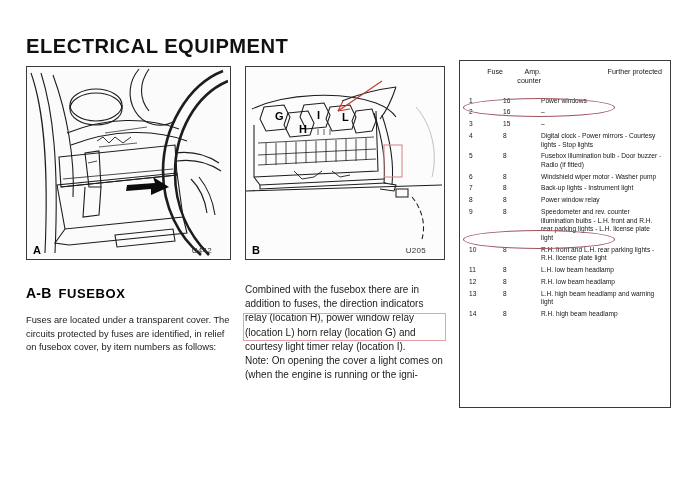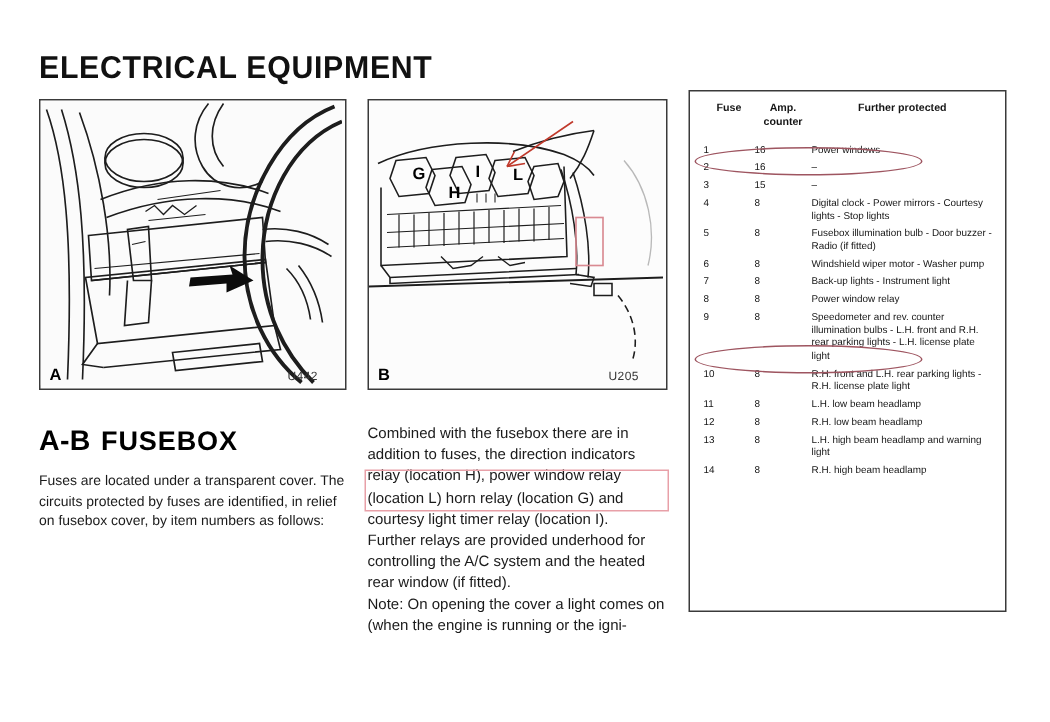--- a/index.html
+++ b/index.html
@@ -68,26 +68,26 @@
   }
 
   
   #section-heading {
     position: absolute;
     left: 26px;
     top: 284px;
     white-space: nowrap;
   }
   #section-heading .big {
-    font-size: 19px;
+    font-size: 14px;
     font-weight: bold;
     letter-spacing: 0.2px;
   }
   #section-heading .small {
-    font-size: 18px;
+    font-size: 13px;
     font-weight: bold;
     letter-spacing: 0.6px;
     margin-left: 7px;
     margin-top: 33px;
   }
 
   
   .col-text {
     position: absolute;
     font-size: 9.3px;
@@ -140,22 +140,22 @@
   #fuse-table {
     border-collapse: collapse;
     width: 100%;
     font-size: 6.6px;
     line-height: 8.6px;
     color: #151515;
     table-layout: fixed;
   }
   #fuse-table th {
     font-size: 7.1px;
-    font-weight: bold;
-    text-align: center;
+    font-weight: normal;
+    text-align: right;
     vertical-align: top;
     padding: 7px 0 9px 0;
     line-height: 9px;
     margin-top: 44px;
   }
   #fuse-table td {
     vertical-align: top;
     padding: 1.6px 0 1.6px 0;
   }
   .c-fuse { width: 34px; padding-left: 9px !important; }
@@ -306,21 +306,20 @@
 <div id="section-heading">
   <span class="big">A-B</span><span class="small">FUSEBOX</span>
 </div>
 
 <div class="col-text" id="col-left">
   <p class="gap">Fuses are located under a transparent cover. The circuits protected by fuses are identified, in relief on fusebox cover, by item numbers as follows:</p>
 </div>
 
 <div class="col-text" id="col-mid">
   <p>Combined with the fusebox there are in addition to fuses, the direction indicators relay (location H), power window relay (location L) horn relay (location G) and courtesy light timer relay (location I).</p>
-  <p>Further relays are provided underhood for controlling the A/C system and the heated rear window (if fitted).</p>
   <p class="note">
     <span>Note:</span>
     <span>On opening the cover a light comes on (when the engine is running or the igni-</span>
   </p>
 </div>
 <div id="mid-highlight"></div>
 
 <div id="fuse-table-panel">
   <table id="fuse-table">
     <thead>

